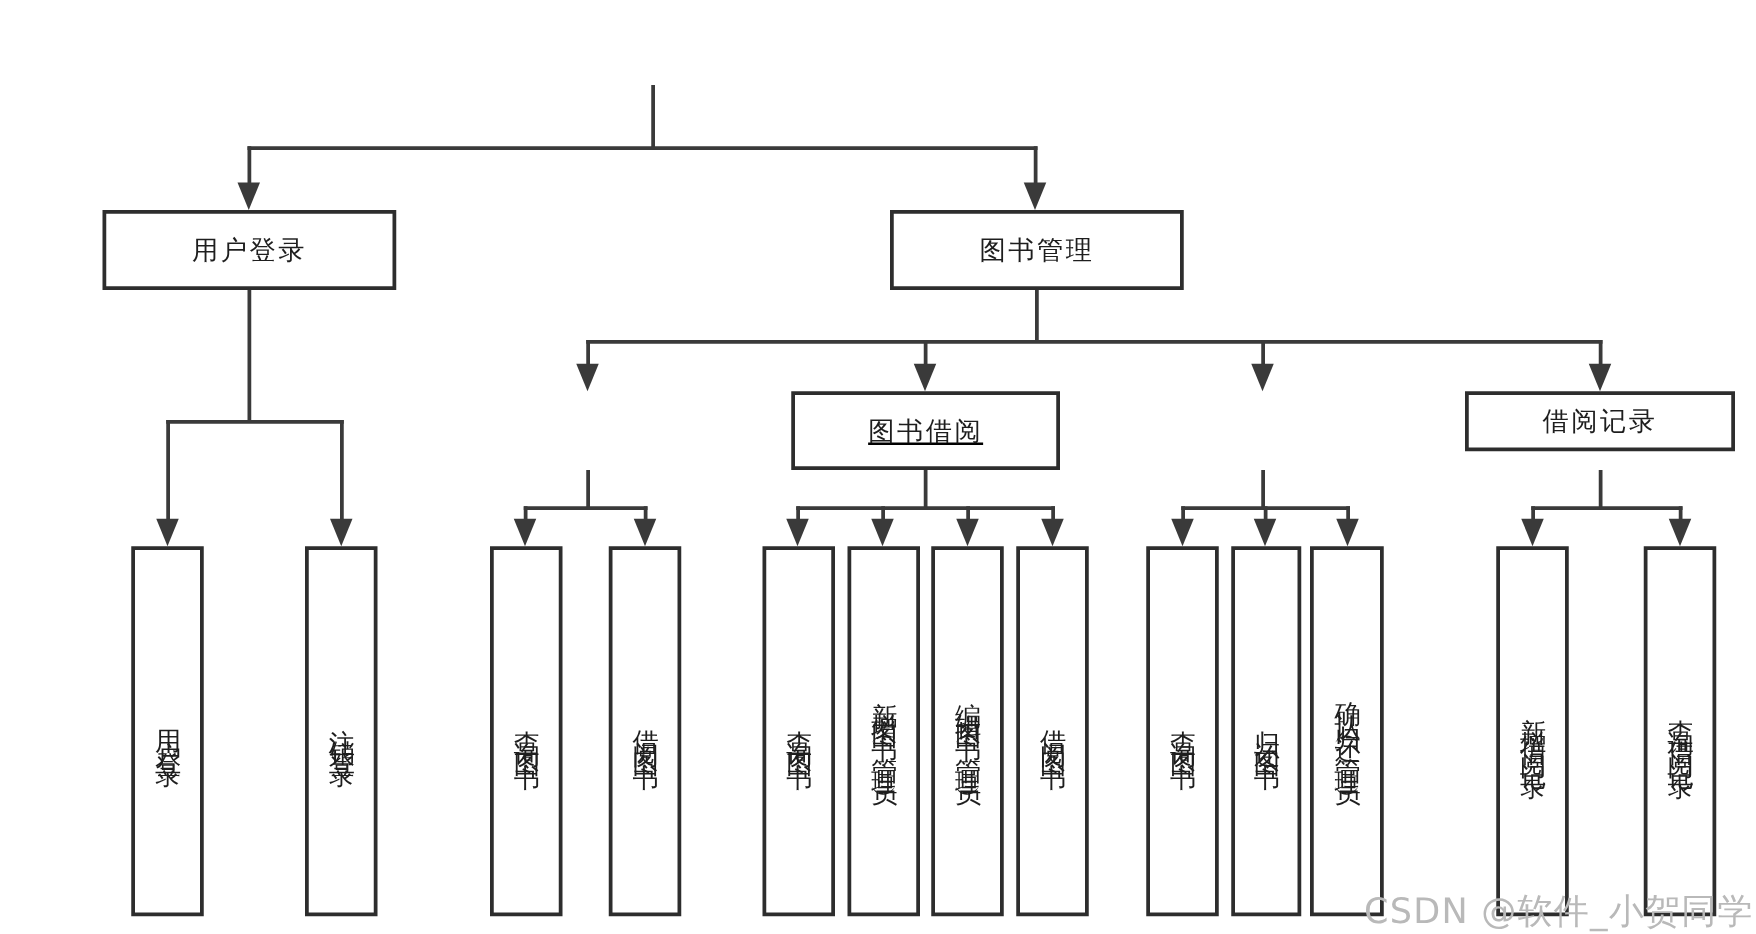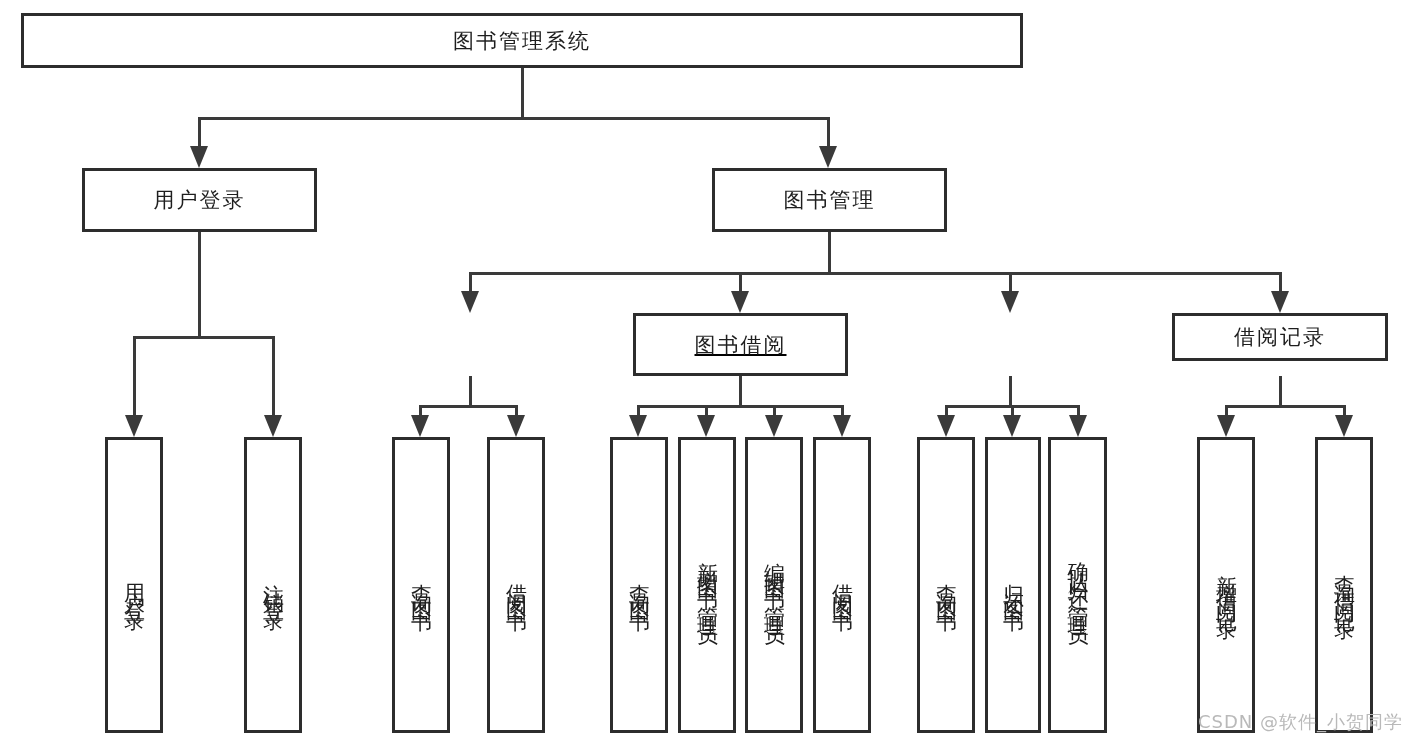--- a/index.html
+++ b/index.html
@@ -20,21 +20,21 @@
   }
   .vline { position:absolute; width:3px; background:var(--line,#3a3a3a); }
   .hline { position:absolute; height:3px; background:var(--line,#3a3a3a); }
   .arrow {
     position:absolute; width:0; height:0;
     border-left:9px solid transparent; border-right:9px solid transparent;
     border-top:22px solid var(--line,#3a3a3a);
   }
   .watermark {
     position:absolute; right:2px; top:710px;
-    font-size:18px; letter-spacing:1px; color:var(--wm,#b9b9b9); white-space:nowrap;
+    font-size:28px; letter-spacing:1px; color:var(--wm,#b9b9b9); white-space:nowrap;
   }
 </style>
 </head>
 <body>
 
 <div class="canvas">
 
   <div class="vline" style="left:521px;top:68px;height:50px;"></div>
   <div class="hline" style="left:198px;top:117px;width:632px;"></div>
   <div class="vline" style="left:198px;top:117px;height:31px;"></div>
@@ -87,23 +87,20 @@
   <div class="arrow" style="left:1003px;top:415px;"></div>
   <div class="arrow" style="left:1069px;top:415px;"></div>
 
   <div class="vline" style="left:1279px;top:376px;height:31px;"></div>
   <div class="hline" style="left:1225px;top:405px;width:121px;"></div>
   <div class="vline" style="left:1225px;top:405px;height:13px;"></div>
   <div class="vline" style="left:1343px;top:405px;height:13px;"></div>
   <div class="arrow" style="left:1217px;top:415px;"></div>
   <div class="arrow" style="left:1335px;top:415px;"></div>
 
-  <div class="box" style="left:21px;top:13px;width:1002px;height:55px;">
-    <span class="lbl">图书管理系统</span>
-  </div>
 
   <div class="box" style="left:82px;top:168px;width:235px;height:64px;">
     <span class="lbl">用户登录</span>
   </div>
   <div class="box" style="left:712px;top:168px;width:235px;height:64px;">
     <span class="lbl">图书管理</span>
   </div>
 
   <div class="box" style="left:633px;top:313px;width:215px;height:63px;text-decoration:underline;">
     <span class="lbl">图书借阅</span>

